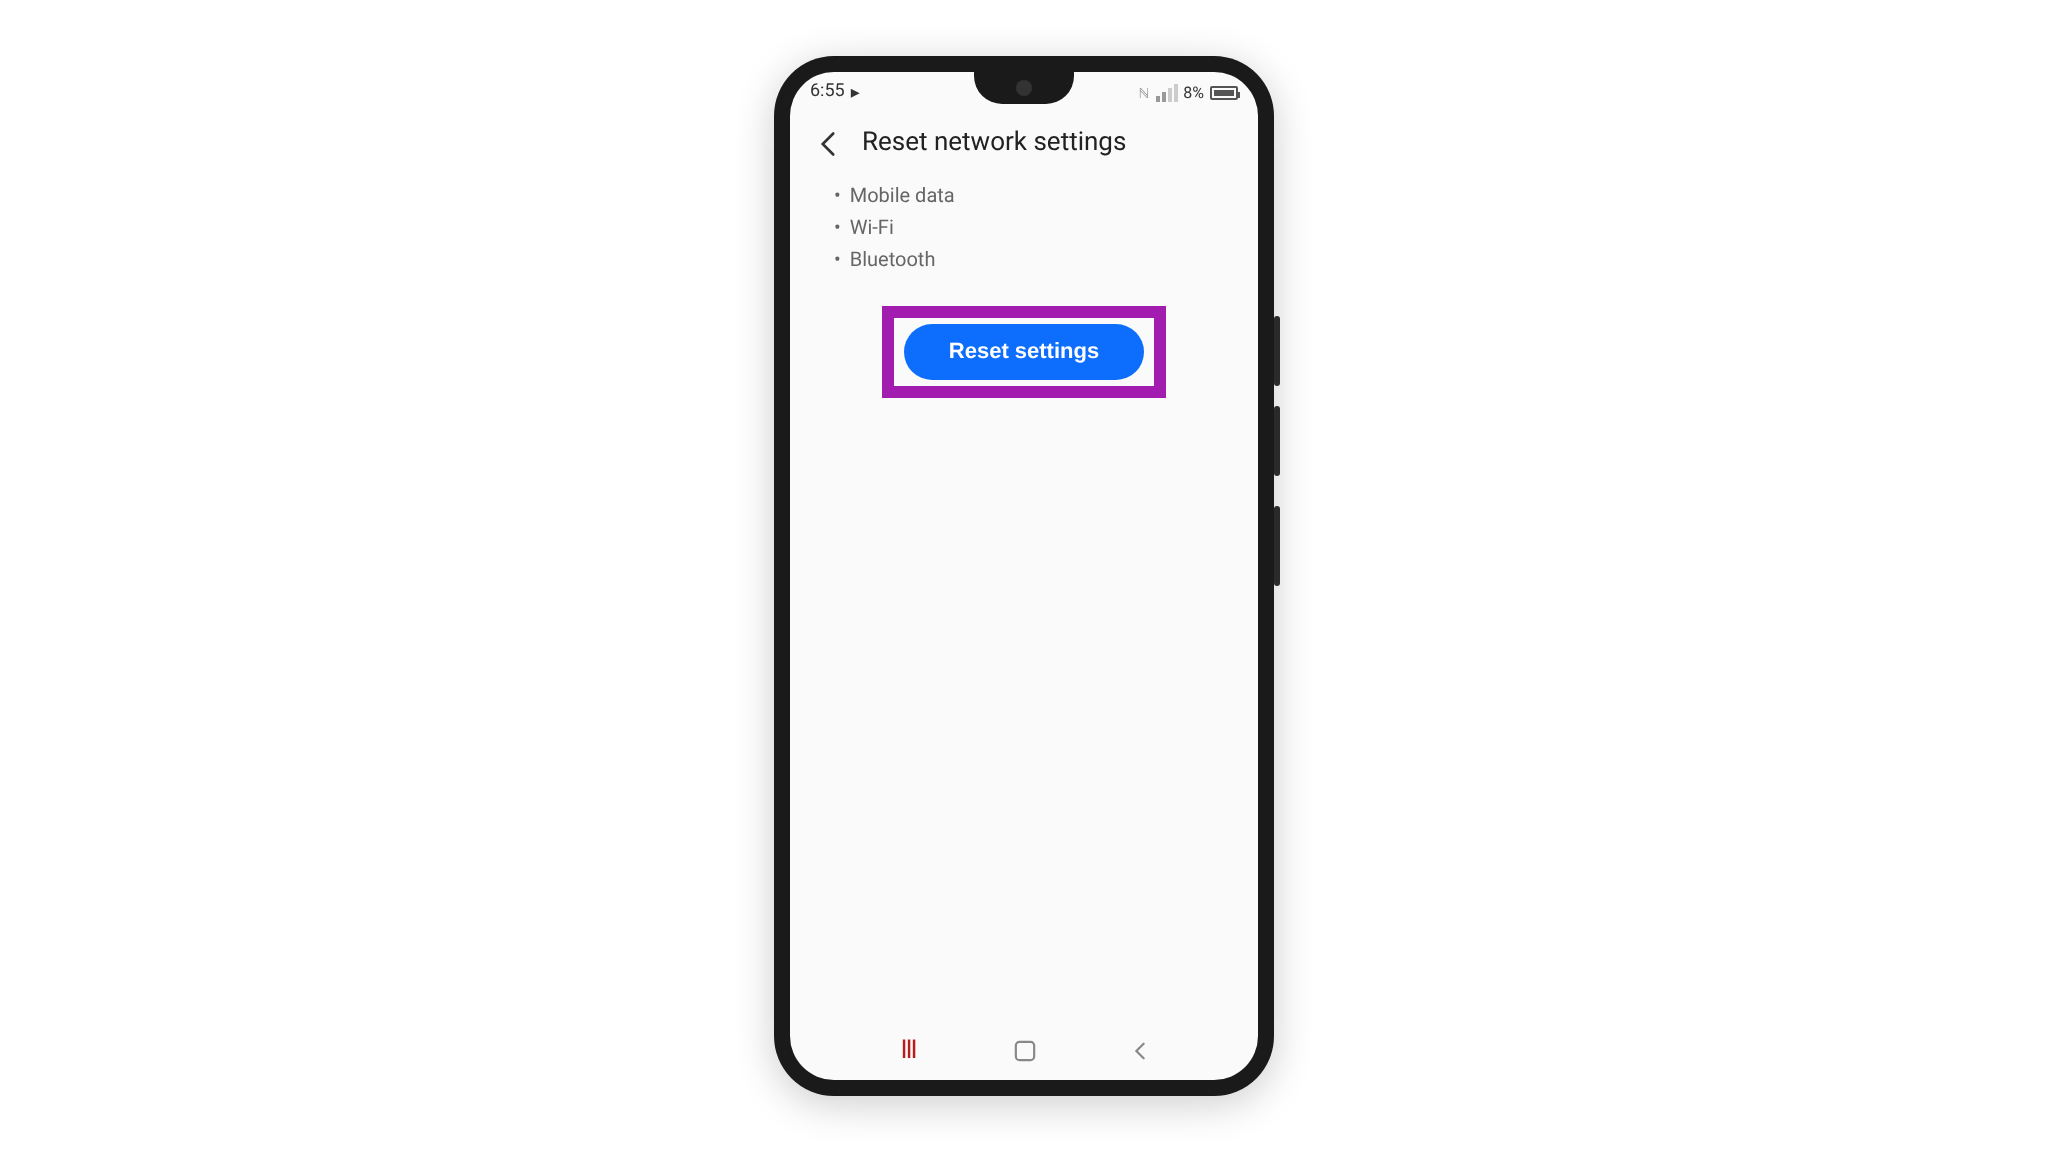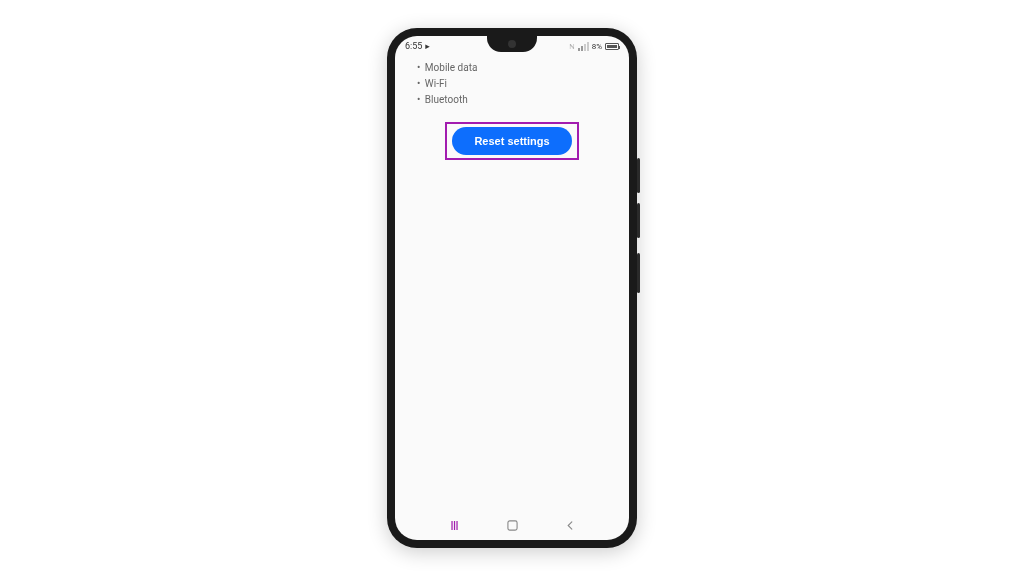--- a/index.html
+++ b/index.html
@@ -116,21 +116,21 @@
     }
     .bullet-list li::before {
       content: "• ";
       margin-right: 2px;
     }
     .button-wrap {
       display: flex;
       justify-content: center;
     }
     .highlight-box {
-      border: 2px solid #a21caf;
+      border: 6px solid #a21caf;
       padding: 3px 5px;
       display: inline-block;
     }
     .reset-btn {
       background: #0d6efd;
       color: #fff;
       border: none;
       border-radius: 20px;
       padding: 8px 22px;
       font-size: 11px;
@@ -144,21 +144,21 @@
       align-items: center;
       padding: 0 30px;
     }
     .nav-item {
       width: 20px;
       height: 20px;
       display: flex;
       align-items: center;
       justify-content: center;
       cursor: pointer;
-      color: #a21caf;
+      color: #b91c1c;
     }
     .nav-recent { font-size: 13px; letter-spacing: -1px; }
     .nav-home svg { width: 11px; height: 11px; }
     .nav-back svg { width: 8px; height: 11px; }
     .side-btn {
       position: absolute;
       right: -3px;
       width: 3px;
       background: #2a2a2a;
       border-radius: 2px;
@@ -217,20 +217,28 @@
           <span></span>
             <span></span>
             <span></span>
             <span></span>
         </span>
         <span>8%</span>
         <span class="battery-icon"></span>
       </div>
     </div>
 
+    <div class="header">
+      <div class="back-arrow">
+        <svg viewBox="0 0 10 16">
+          <path d="M8 2 L2 8 L8 14" stroke="#333" stroke-width="1.5" fill="none" stroke-linecap="round"></path>
+        </svg>
+      </div>
+      <div class="header-title">Reset network settings</div>
+    </div>
 
     <div class="content">
       <ul class="bullet-list">
         <li>Mobile data</li>
         <li>Wi-Fi</li>
         <li>Bluetooth</li>
       </ul>
       <div class="button-wrap">
         <div class="highlight-box">
           <button class="reset-btn">Reset settings</button>

